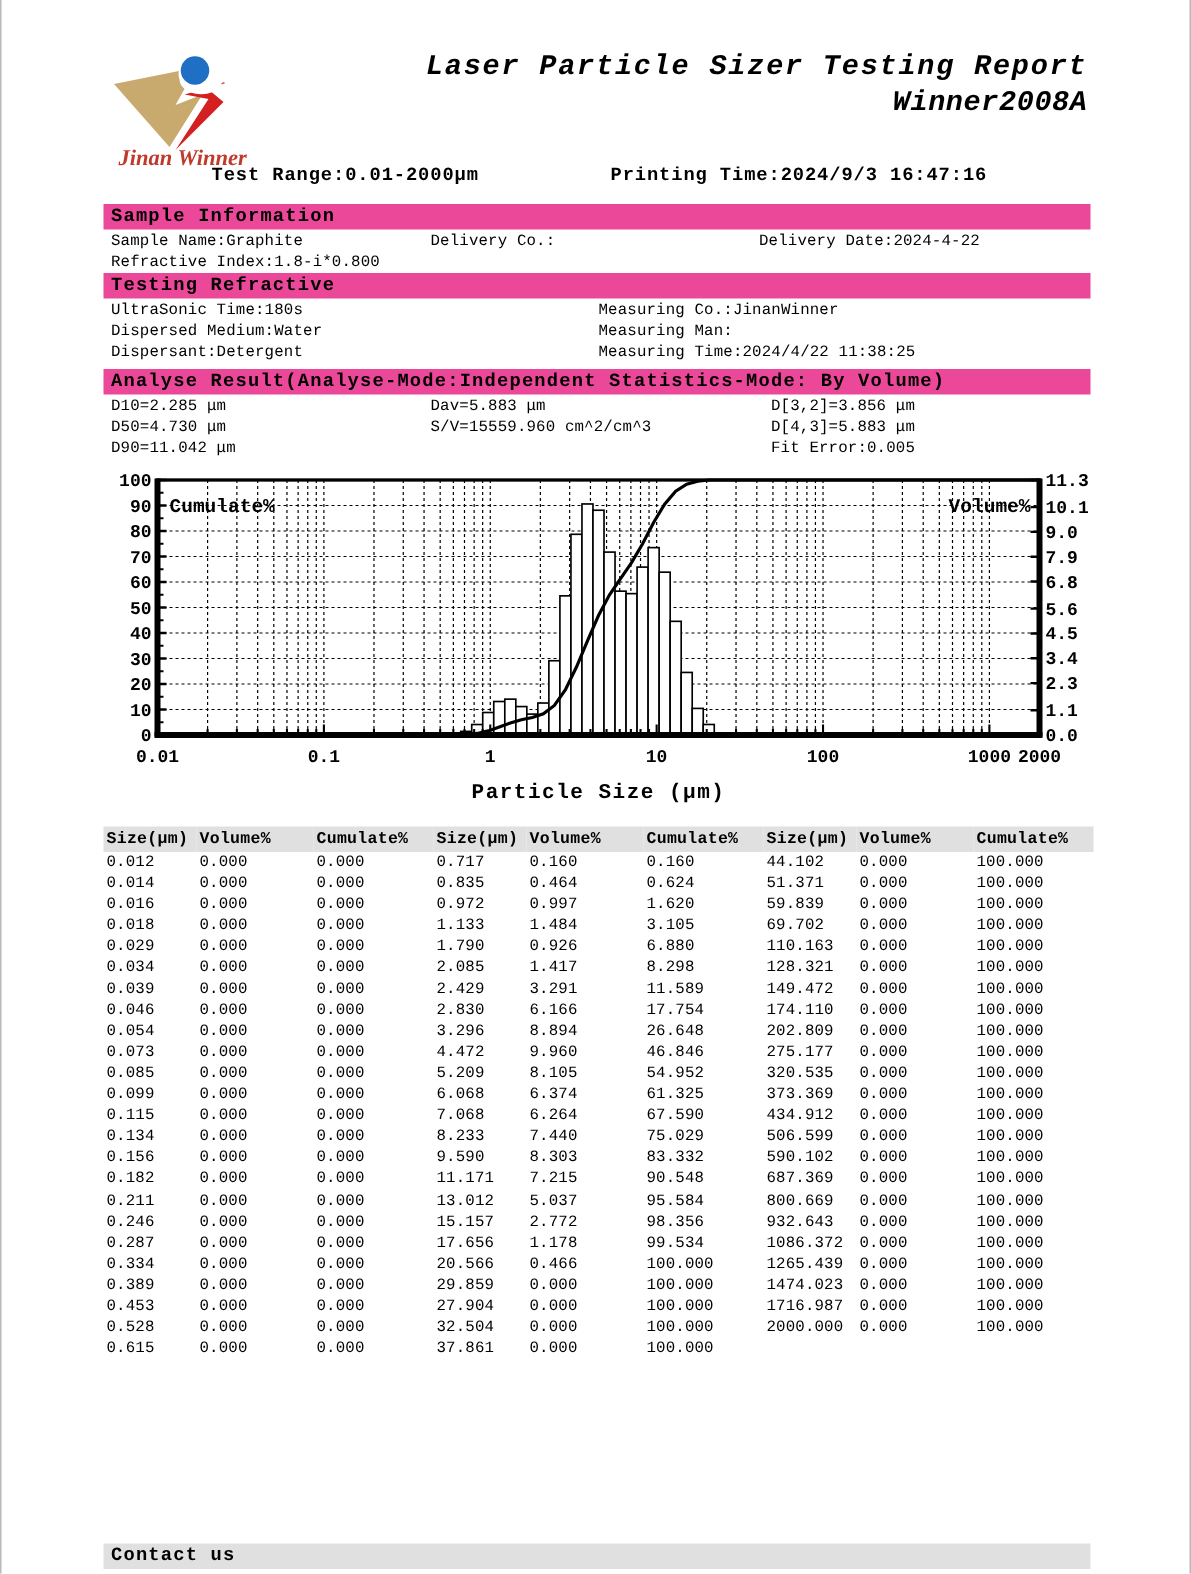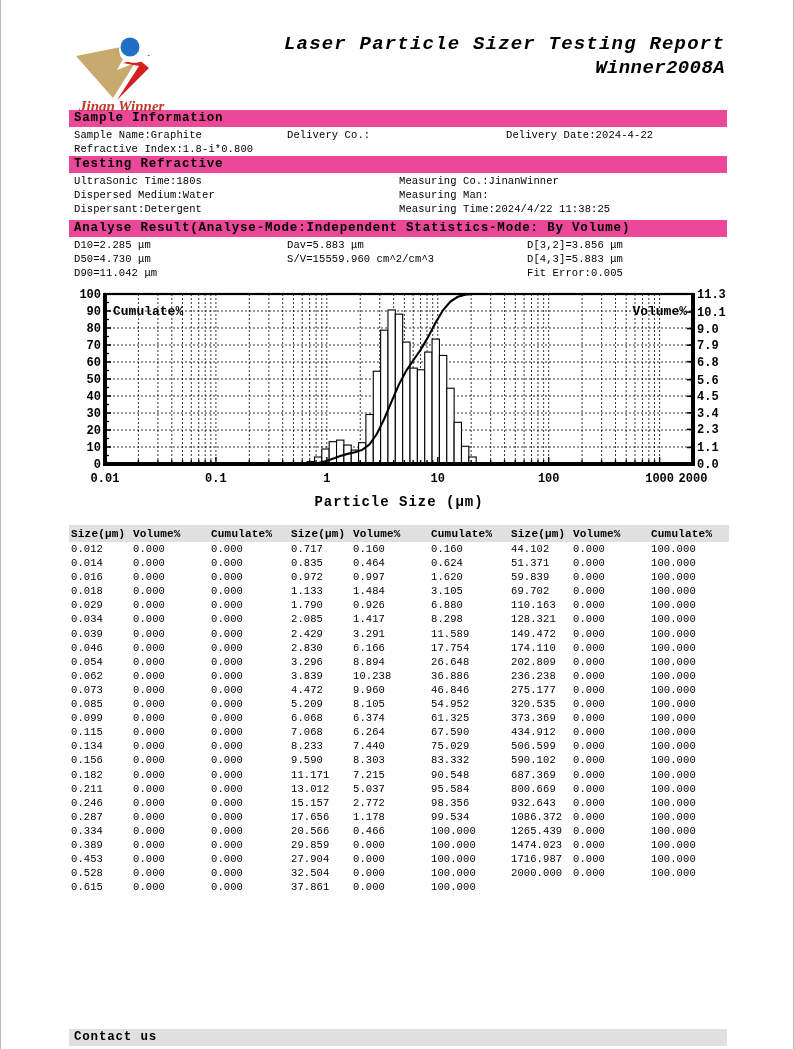--- a/index.html
+++ b/index.html
@@ -108,21 +108,21 @@
     position: relative;
     font-size: 10.5px;
     letter-spacing: 0.1px;
     padding-top: 1px;
   }
   .sec-body .line { height: 14px; line-height: 14px; position: relative; white-space: nowrap; }
   .c1 { position: absolute; left: 5px;   top: 0; white-space: nowrap; }
   .c2 { position: absolute; left: 218px; top: 0; white-space: nowrap; }
   .c3 { position: absolute; left: 437px; top: 0; white-space: nowrap; }
   .c2b { position: absolute; left: 330px; top: 0; white-space: nowrap; }
-  .c3b { position: absolute; left: 458px; top: 0; white-space: nowrap; }
+  .c3b { position: absolute; left: 445px; top: 0; white-space: nowrap; }
   .gap3 { height: 4px; }
 
   
   .chart-area {
     position: relative;
     height: 225px;
     margin-top: 8px;
   }
   .chart-svg { display: block; }
 
@@ -189,20 +189,24 @@
         </svg>
         <div class="logo-text">Jinan Winner</div>
       </div>
 
       <div class="title-block">
         <div class="title-main">Laser Particle Sizer Testing Report</div>
         <div class="title-sub">Winner2008A</div>
       </div>
     </div>
 
+    <div class="range-row">
+      <span class="rr-left">Test Range:0.01-2000μm</span>
+      <span class="rr-right">Printing Time:2024/9/3 16:47:16</span>
+    </div>
 
     <div class="sec-head">Sample Information</div>
     <div class="sec-body">
       <div class="line">
         <span class="c1">Sample Name:Graphite</span>
         <span class="c2">Delivery Co.:</span>
         <span class="c3">Delivery Date:2024-4-22</span>
       </div>
       <div class="line">
         <span class="c1">Refractive Index:1.8-i*0.800</span>
@@ -572,31 +576,20 @@
               <td>0.000</td>
               <td>0.000</td>
               <td>3.296</td>
               <td>8.894</td>
               <td>26.648</td>
               <td>202.809</td>
               <td>0.000</td>
               <td>100.000</td>
             </tr>
             <tr>
-              <td>0.062</td>
-              <td>0.000</td>
-              <td>0.000</td>
-              <td>3.839</td>
-              <td>10.238</td>
-              <td>36.886</td>
-              <td>236.238</td>
-              <td>0.000</td>
-              <td>100.000</td>
-            </tr>
-            <tr>
               <td>0.073</td>
               <td>0.000</td>
               <td>0.000</td>
               <td>4.472</td>
               <td>9.960</td>
               <td>46.846</td>
               <td>275.177</td>
               <td>0.000</td>
               <td>100.000</td>
             </tr>

